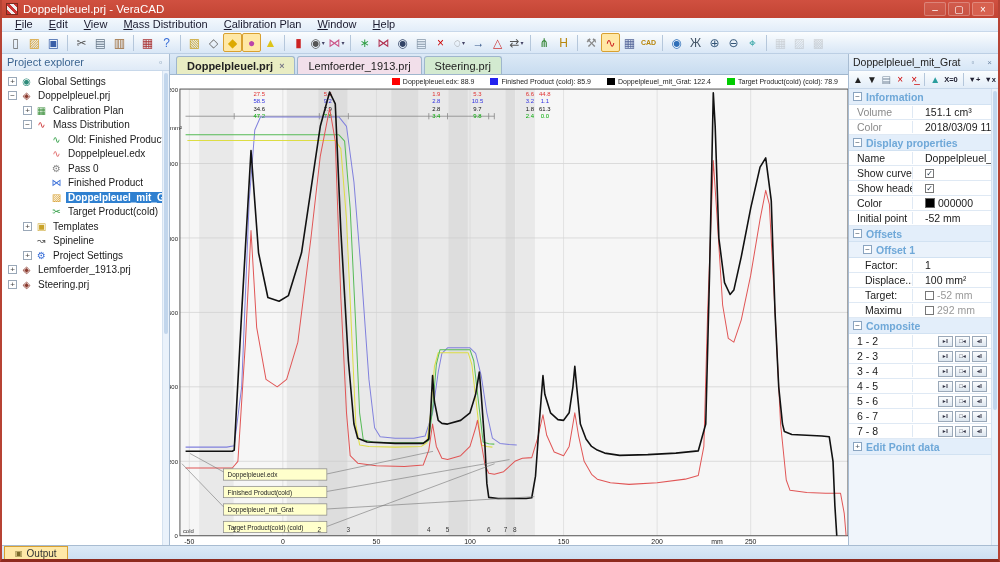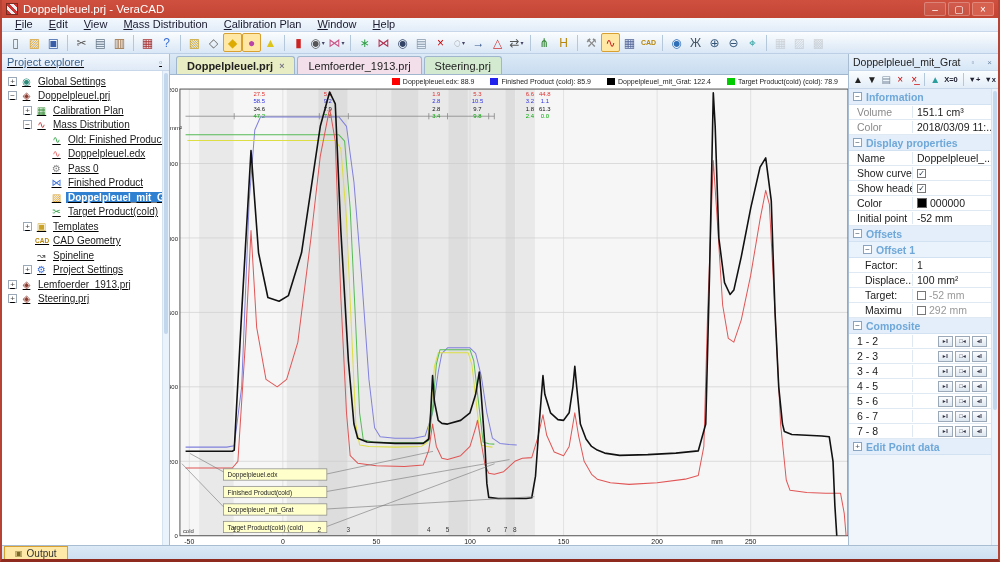--- a/index.html
+++ b/index.html
@@ -22,21 +22,21 @@
   .tbgroup { display:flex; align-items:center; }
   .tbsep { width:1px; height:16px; background:#b5c7db; margin:0 4px; }
   .tbtn { width:19px; height:19px; display:flex; align-items:center; justify-content:center; font-size:12px; border:1px solid transparent; border-radius:2px; position:relative; }
   .tbtn.pressed { background:#ffe8a6; border-color:#d8a030; }
   .tbtn.disabled { opacity:.35; filter:grayscale(1); }
   .tbtn .dd { font-size:6px; color:#446; margin-left:1px; }
   .tbtn.small-text { font-size:7px; font-weight:bold; }
   
   .main { flex:1 1 auto; display:flex; min-height:0; }
   
-  .explorer { width:168px; background:#fff; border-right:1px solid #a8bcd2; display:flex; flex-direction:column;text-decoration:underline; }
+  .explorer { width:168px; background:#fff; border-right:1px solid #a8bcd2; display:flex; flex-direction:column; }
   .panelhead { height:17px; background:linear-gradient(#f2f7fc,#dfeaf7); border-bottom:1px solid #c8d8ea; color:#3c6591; font-size:11px; display:flex; align-items:center; padding:0 5px; }
   .panelhead .ph-btn { margin-left:auto; color:#6d87a5; font-size:8px; padding:0 2px; }
   .treewrap { flex:1; display:flex; min-height:0; }
   .tree { flex:1; padding-top:3px; overflow:hidden; }
   .trow { height:14.5px; display:flex; align-items:center; white-space:nowrap; font-size:10px; color:#1a1a1a; }
   .texp { width:9px; height:9px; border:1px solid #9aa8b8; background:#fff; font-size:8px; line-height:7px; text-align:center; color:#444; margin-right:3px; flex:0 0 auto; }
   .texp.none { border:none; background:transparent; }
   .ticon { width:13px; text-align:center; margin-right:3px; font-size:10px; flex:0 0 auto; }
   .ticon.cadtext { font-size:6.5px; font-weight:bold; }
   .tlabel { padding:0 2px; }
@@ -58,21 +58,21 @@
   
   .props { width:149px; background:#f0f5fb; display:flex; flex-direction:column; font-size:10.5px; }
   .props-head { height:17px; background:linear-gradient(#eaf2fb,#d7e7f7); border-bottom:1px solid #c8d8ea; display:flex; align-items:center; padding:0 4px; color:#222; font-size:10.5px; }
   .props-head .ph-btn { margin-left:auto; color:#6d87a5; font-size:8px; padding:0 2px; }
   .props-tb { height:18px; display:flex; align-items:center; padding-left:2px; background:linear-gradient(#fbfdfe,#e2edf8); border-bottom:1px solid #c8d8ea; }
   .ptb { width:16px; height:16px; display:flex; align-items:center; justify-content:center; font-size:10px; }
   .ptb.txt { width:auto; padding:0 2px; font-size:7.5px; font-weight:bold; color:#223; }
   .psep { width:1px; height:13px; background:#b5c7db; margin:0 3px; }
   .pgrid { flex:1; display:flex; min-height:0; }
   .prows { flex:1; overflow:hidden; }
-  .prow { height:15px; display:flex; align-items:center; border-bottom:1px solid #dfe9f4; background:#fff; }
+  .prow { height:15px; display:flex; align-items:center; border-bottom:1px solid #dfe9f4; background:#fff;gap:8px; }
   .prow .pk { width:64px; padding-left:8px; color:#1a1a1a; border-right:1px solid #dfe9f4; overflow:hidden; white-space:nowrap; flex:0 0 auto; }
   .prow .pv { padding-left:4px; color:#1a1a1a; white-space:nowrap; overflow:hidden; display:flex; align-items:center; gap:3px; }
   .prow.graylabel .pk { color:#8a8a8a; }
   .prow.sub .pk { padding-left:16px; }
   .psection { height:16px; display:flex; align-items:center; gap:4px; padding-left:4px; background:#e3eefa; color:#6fa8d8; font-weight:bold; font-size:10.5px; border-bottom:1px solid #d2e2f2; }
   .psection.sub2 { padding-left:14px; background:#eaf2fb; }
   .secbox { width:9px; height:9px; border:1px solid #8aa4c0; background:#fff; color:#456; font-size:8px; line-height:7px; text-align:center; font-weight:normal; }
   .cb { width:9px; height:9px; border:1px solid #777; background:#fff; font-size:8px; line-height:8px; text-align:center; color:#234; display:inline-block; }
   .cb.off { color:transparent; }
   .swatchbox { width:10px; height:10px; display:inline-block; border:1px solid #666; }
@@ -321,25 +321,20 @@
             </div>
             <div class="trow" style="padding-left: 36px;">
               <span class="texp none"></span>
               <span class="ticon" style="color: rgb(47, 158, 68);">✂</span>
               <span class="tlabel">Target Product(cold)</span>
             </div>
             <div class="trow" style="padding-left: 21px;">
               <span class="texp">+</span>
               <span class="ticon" style="color: rgb(201, 162, 39);">▣</span>
               <span class="tlabel">Templates</span>
-            </div>
-            <div class="trow" style="padding-left: 21px;">
-              <span class="texp none"></span>
-              <span class="ticon cadtext" style="color: rgb(184, 134, 11);">CAD</span>
-              <span class="tlabel">CAD Geometry</span>
             </div>
             <div class="trow" style="padding-left: 21px;">
               <span class="texp none"></span>
               <span class="ticon" style="color: rgb(85, 85, 85);">↝</span>
               <span class="tlabel">Spineline</span>
             </div>
             <div class="trow" style="padding-left: 21px;">
               <span class="texp">+</span>
               <span class="ticon" style="color: rgb(58, 111, 216);">⚙</span>
               <span class="tlabel">Project Settings</span>

